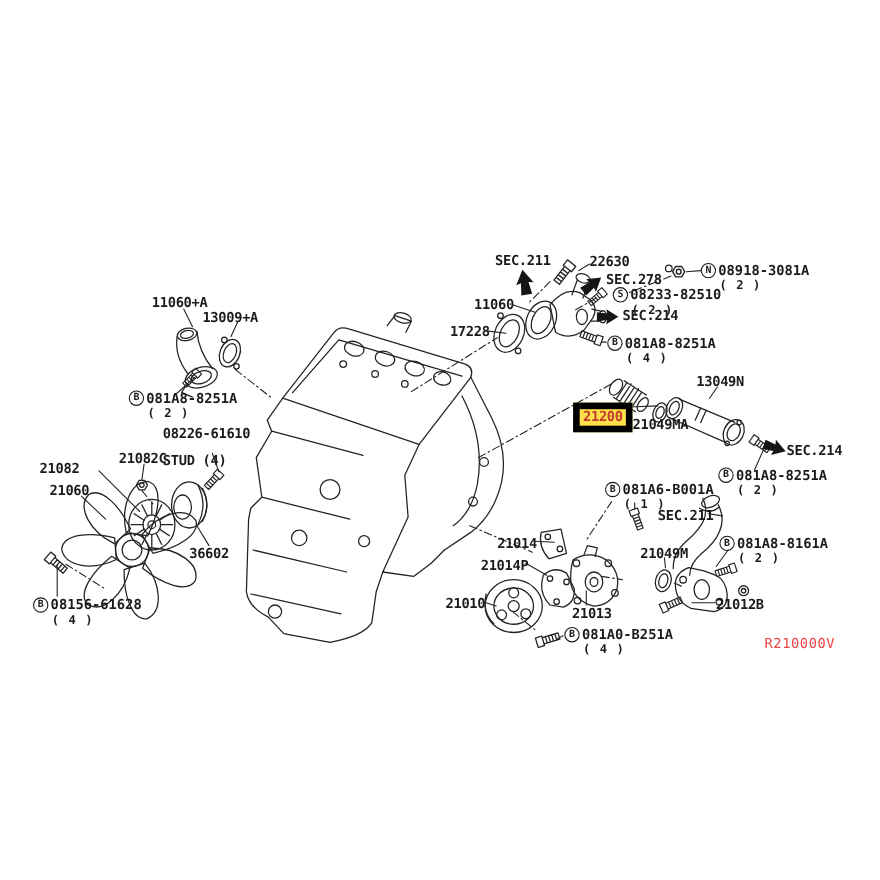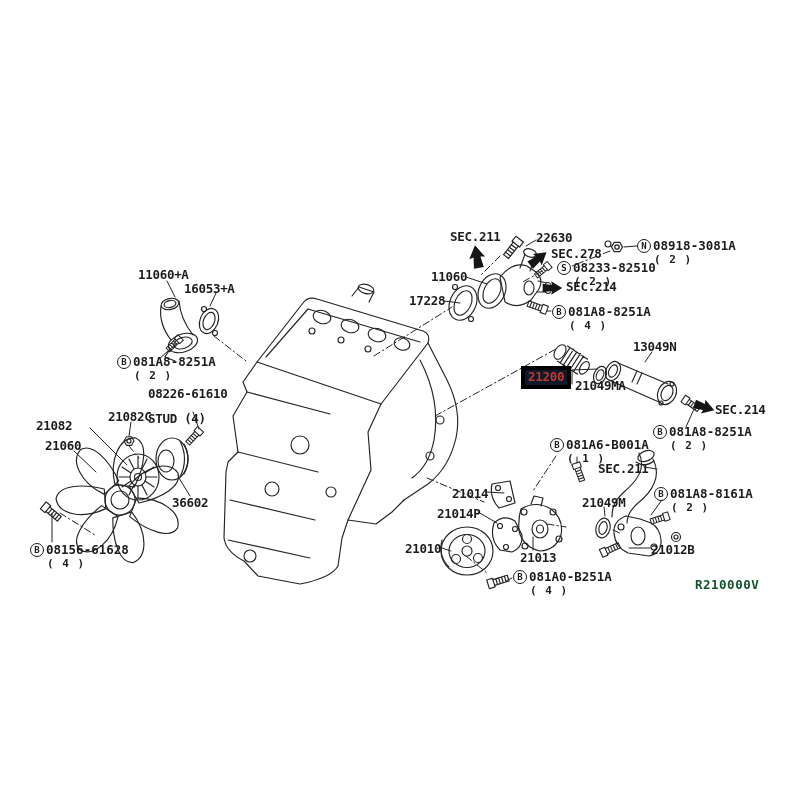--- a/index.html
+++ b/index.html
@@ -7,22 +7,22 @@
          font-family:"DejaVu Sans Mono","Liberation Mono",monospace;color:#1b1b1b;}
   svg.art{position:absolute;left:0;top:0;}
   .lbl{position:absolute;font-size:12.5px;font-weight:bold;letter-spacing:-0.3px;
        white-space:nowrap;line-height:1.1;color:#1b1b1b;}
   .lbl .l2{margin-top:11px;}
   .fast{position:absolute;font-size:12.5px;font-weight:bold;white-space:nowrap;line-height:1;color:#1b1b1b;}
   .fast .row{display:flex;align-items:center;gap:2px;}
   .circ{display:inline-flex;align-items:center;justify-content:center;width:12px;height:12px;
         border:1.4px solid #1b1b1b;border-radius:50%;font-size:9px;font-weight:bold;flex:0 0 auto;}
   .qty{font-size:11px;margin-left:17px;margin-top:1px;letter-spacing:1px;}
-  .hl{background:#0f172a;border:4px solid #000000;color:#bf3b2f;padding:0 3px 1px 3px;}
-  .ref{position:absolute;color:#14532d;font-size:12.5px;font-weight:bold;letter-spacing:0.5px;}
+  .hl{background:#fde047;border:6px solid #000000;color:#bf3b2f;padding:0 3px 1px 3px;}
+  .ref{position:absolute;color:#ef4444;font-size:12.5px;font-weight:normal;letter-spacing:0.5px;}
 </style>
 </head>
 <body>
 
 <div class="stage">
 
 <svg class="art" width="800" height="800" viewBox="0 0 800 800" fill="none" stroke="#232323" stroke-width="1.15" stroke-linecap="round" stroke-linejoin="round">
   <defs>
     <path id="blade" d="M9,-14 C25,-34 49,-40 58,-27 C62,-14 42,-2 19,3 Z"></path>
     <g id="boltI">
@@ -207,21 +207,21 @@
   </g>
 </svg>
 
 <div class="lbl" style="left:450px;top:230px">SEC.211</div>
 <div class="lbl" style="left:536px;top:231px">22630</div>
 <div class="lbl" style="left:551px;top:247px">SEC.278</div>
 <div class="lbl" style="left:566px;top:280px">SEC.214</div>
 <div class="lbl" style="left:431px;top:270px">11060</div>
 <div class="lbl" style="left:409px;top:294px">17228</div>
 <div class="lbl" style="left:138px;top:268px">11060+A</div>
-<div class="lbl" style="left:184px;top:282px">16053+A</div>
+<div class="lbl" style="left:184px;top:282px">13009+A</div>
 
 <div class="lbl" style="left:148px;top:387px">
   <div>08226-61610</div>
   <div class="l2">STUD (4)</div>
 </div>
 
 <div class="lbl" style="left:108px;top:410px">21082C</div>
 <div class="lbl" style="left:36px;top:419px">21082</div>
 <div class="lbl" style="left:45px;top:439px">21060</div>
 <div class="lbl" style="left:172px;top:496px">36602</div>

